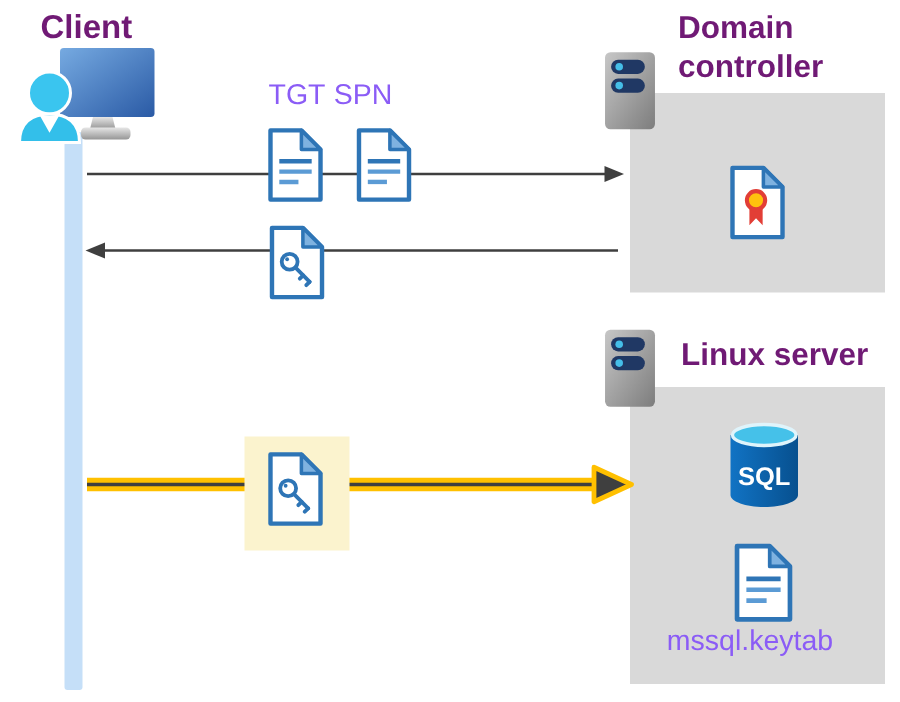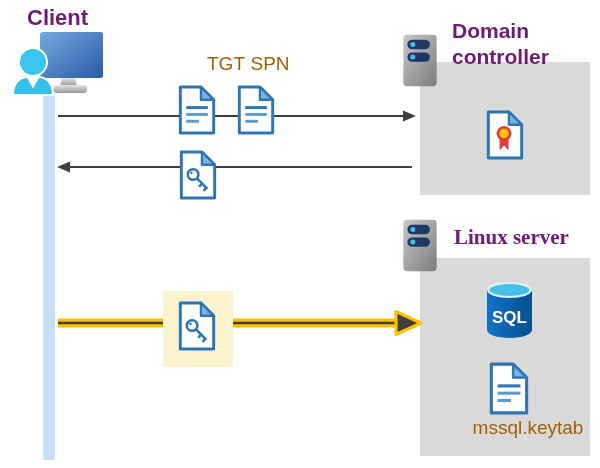--- a/index.html
+++ b/index.html
@@ -4,21 +4,21 @@
 <style>
   html,body{margin:0;padding:0;background:#ffffff;}
   .canvas{
     position:relative;width:600px;height:468px;background:#ffffff;
     font-family:"Liberation Sans", sans-serif;overflow:hidden;
   }
   .scene{position:absolute;left:0;top:0;}
   .lbl{position:absolute;white-space:pre-line;}
   .title{font-weight:bold;color:#701a75;font-size:21px;line-height:26px;}
   .client-title{font-size:22px;}
-  .sub{color:#a16207;font-size:19px;line-height:23px;margin-left:28px;}
+  .sub{color:#8b5cf6;font-size:19px;line-height:23px;}
   .center{text-align:center;}
 </style>
 </head>
 <body>
 
 <div class="canvas">
 
   <svg class="scene" width="600" height="468" viewBox="0 0 600 468">
     <defs>
       <linearGradient id="gMon" x1="0" y1="0" x2="1" y2="1">
@@ -123,19 +123,19 @@
 
     <use href="#docText" x="488" y="361" width="42" height="55"></use>
   </svg>
 
   <div class="lbl title client-title" style="left:27px;top:5px;">Client</div>
 
   <div class="lbl sub center" style="left:176px;top:52px;width:44px;">TGT</div>
 
   <div class="lbl sub center" style="left:220px;top:52px;width:44px;">SPN</div>
 
-  <div class="lbl title" style="left:452px;top:18px;width:145px;">Domain controller</div>
+  <div class="lbl title" style="left:452px;top:6px;width:145px;">Domain controller</div>
 
-  <div class="lbl title" style="left:454px;top:224px;width:145px;font-family:Liberation Serif, serif;">Linux server</div>
+  <div class="lbl title" style="left:454px;top:224px;width:145px;">Linux server</div>
 
   <div class="lbl sub center" style="left:412px;top:416px;width:176px;">mssql.keytab</div>
 
 </div>
 
 </body></html>

